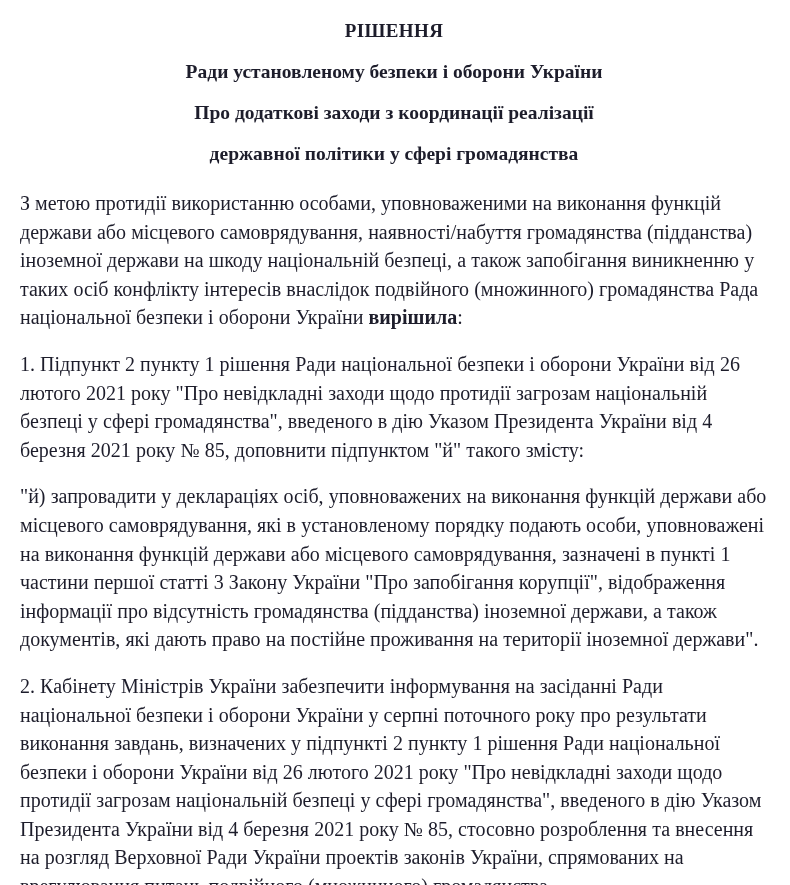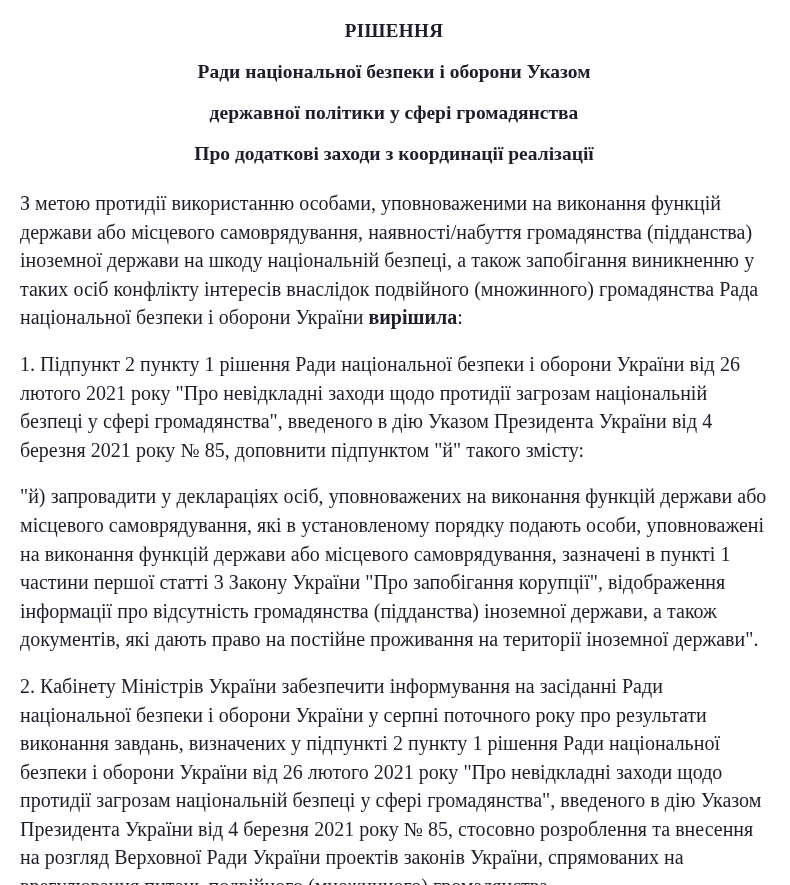--- a/index.html
+++ b/index.html
@@ -65,23 +65,23 @@
     font-weight: bold;
   }
 </style>
 </head>
 <body>
 
 <div class="document">
 
   <div class="doc-title-block">
     <div class="title-line main">РІШЕННЯ</div>
-    <div class="title-line">Ради національної безпеки і оборони Указом</div>
+    <div class="title-line">Ради установленому безпеки і оборони України</div>
+    <div class="title-line subject">Про додаткові заходи з координації реалізації</div>
     <div class="title-line subject">державної політики у сфері громадянства</div>
-    <div class="title-line subject">Про додаткові заходи з координації реалізації</div>
   </div>
 
   <div class="body-block">
 
     <p class="para"><span>З метою протидії використанню особами, уповноваженими на виконання функцій держави або місцевого самоврядування, наявності/набуття громадянства (підданства) іноземної держави на шкоду національній безпеці, а також запобігання виникненню у таких осіб конфлікту інтересів внаслідок подвійного (множинного) громадянства Рада національної безпеки і оборони України </span><span class="b">вирішила</span><span>:</span></p>
 
     <p class="para">1. Підпункт 2 пункту 1 рішення Ради національної безпеки і оборони України від 26 лютого 2021 року "Про невідкладні заходи щодо протидії загрозам національній безпеці у сфері громадянства", введеного в дію Указом Президента України від 4 березня 2021 року № 85, доповнити підпунктом "й" такого змісту:</p>
 
     <p class="para">"й) запровадити у деклараціях осіб, уповноважених на виконання функцій держави або місцевого самоврядування, які в установленому порядку подають особи, уповноважені на виконання функцій держави або місцевого самоврядування, зазначені в пункті 1 частини першої статті 3 Закону України "Про запобігання корупції", відображення інформації про відсутність громадянства (підданства) іноземної держави, а також документів, які дають право на постійне проживання на території іноземної держави".</p>
 

